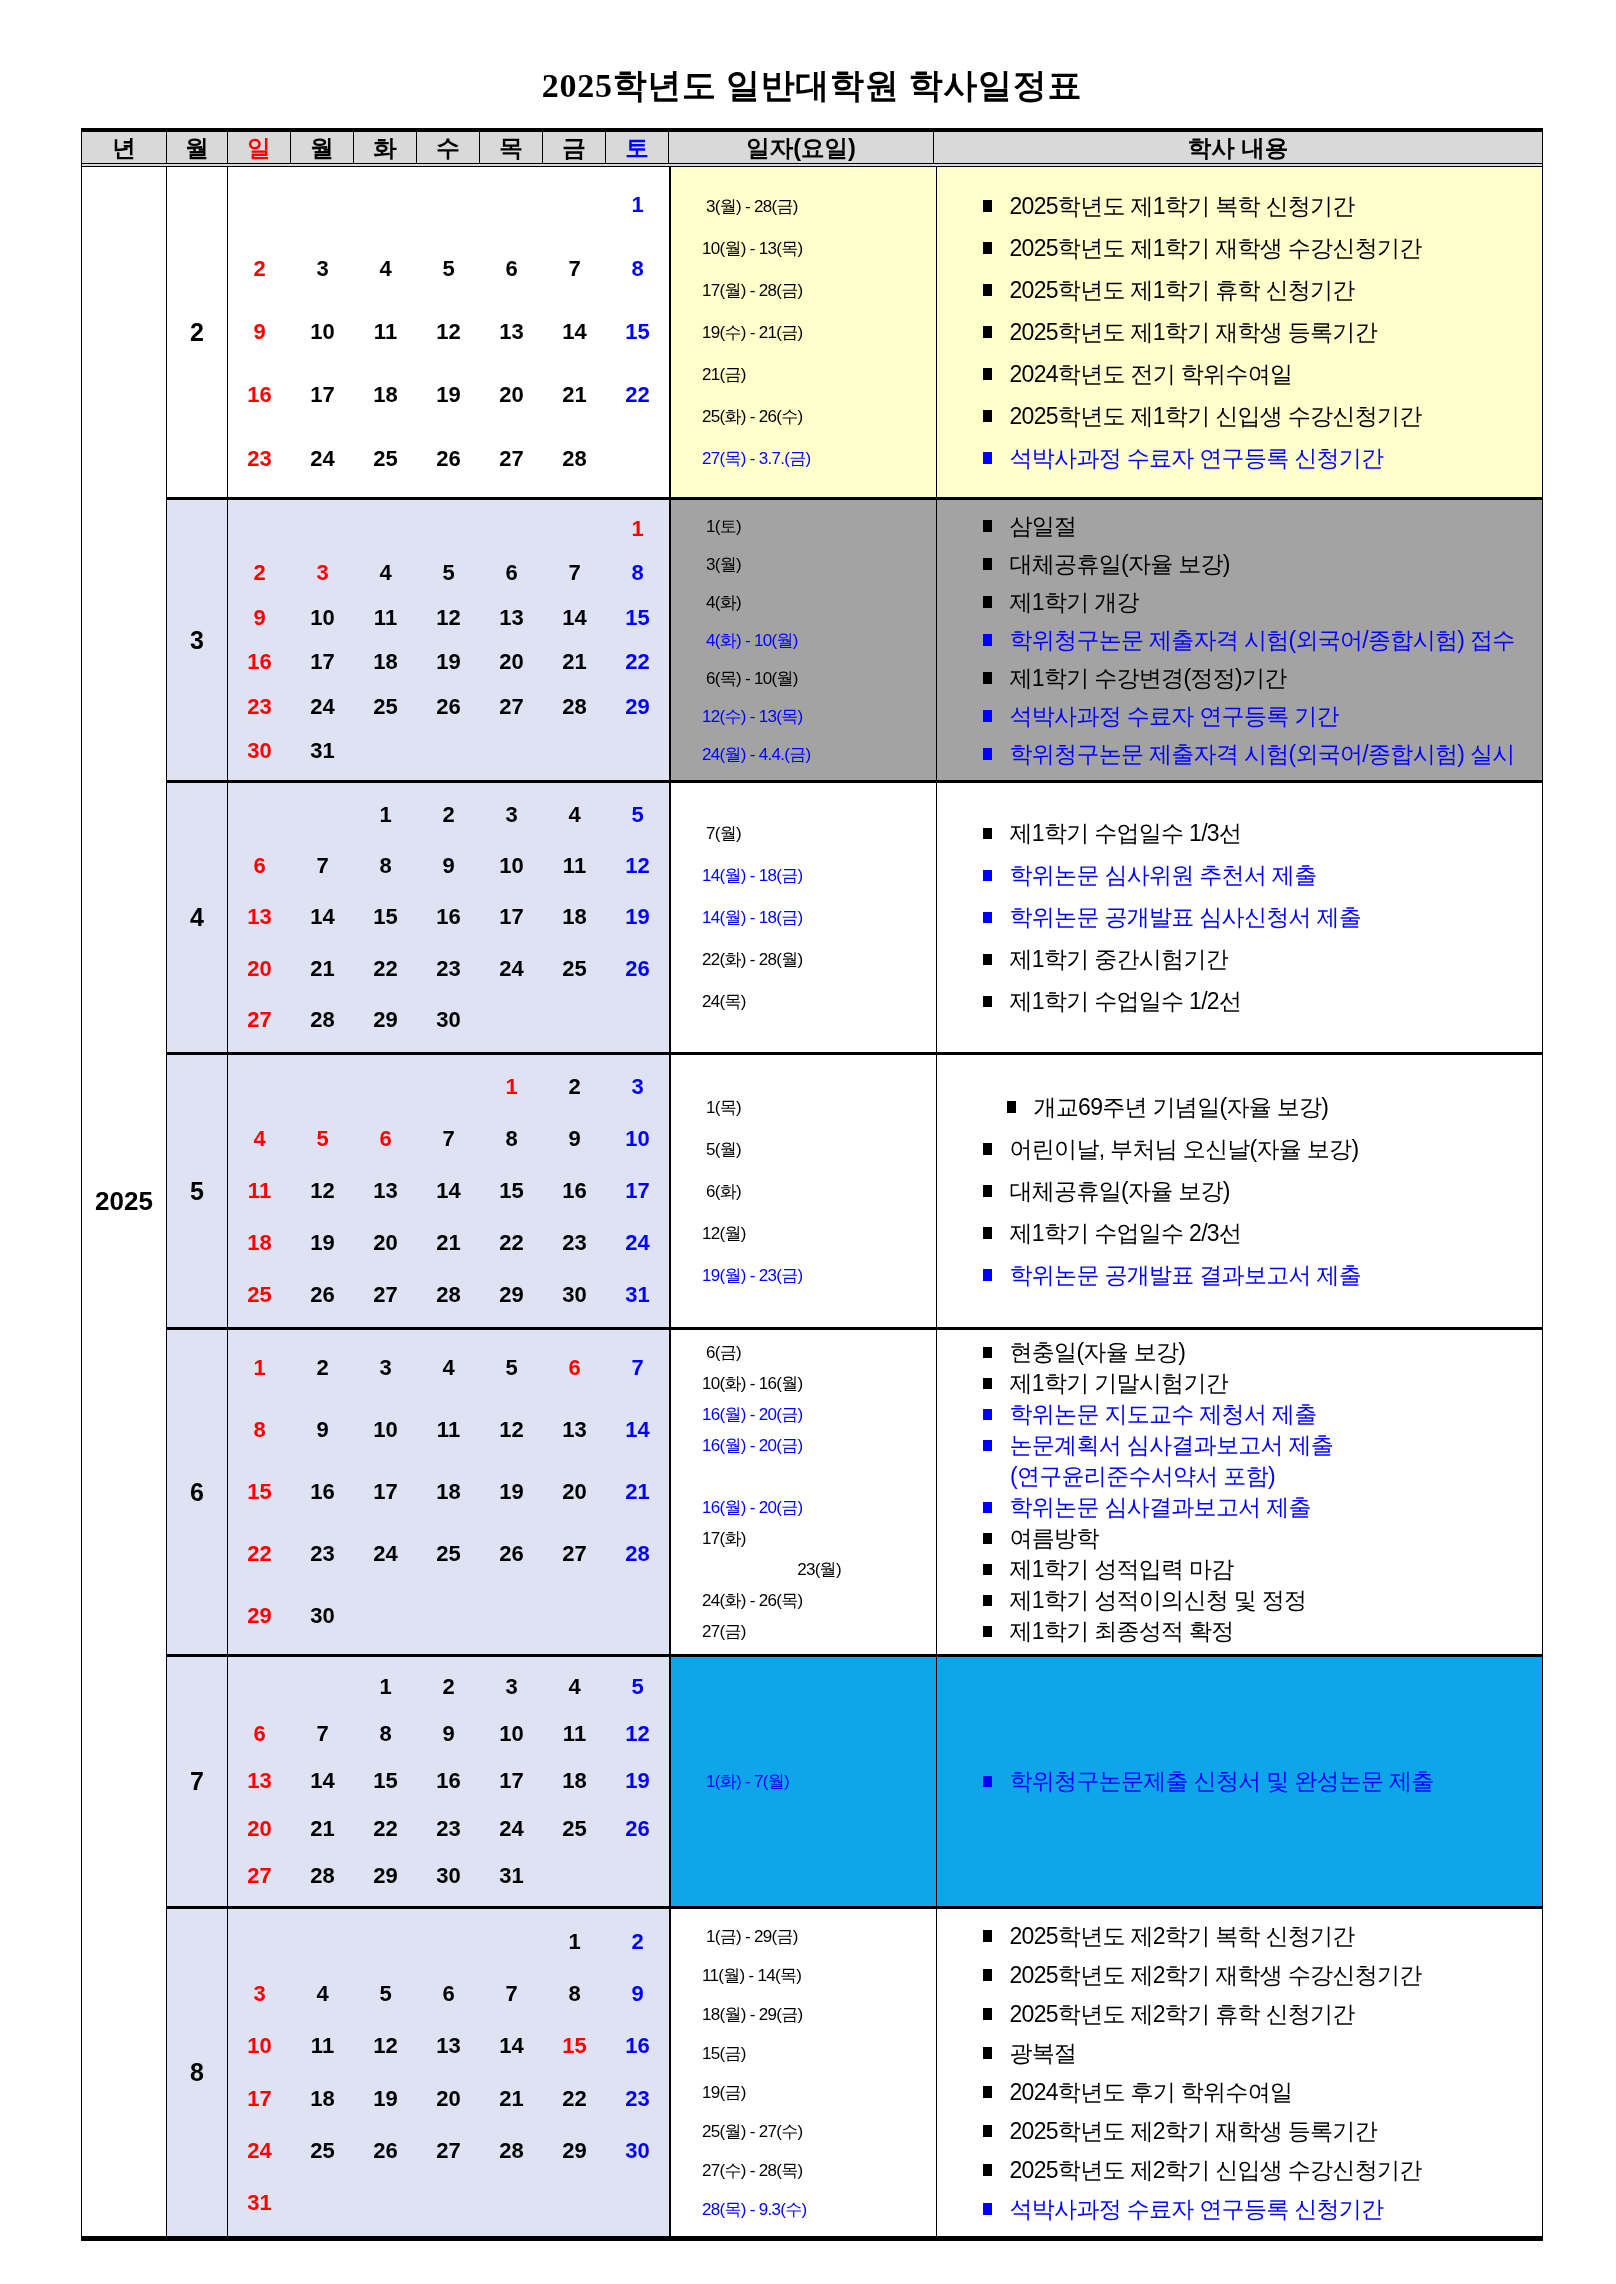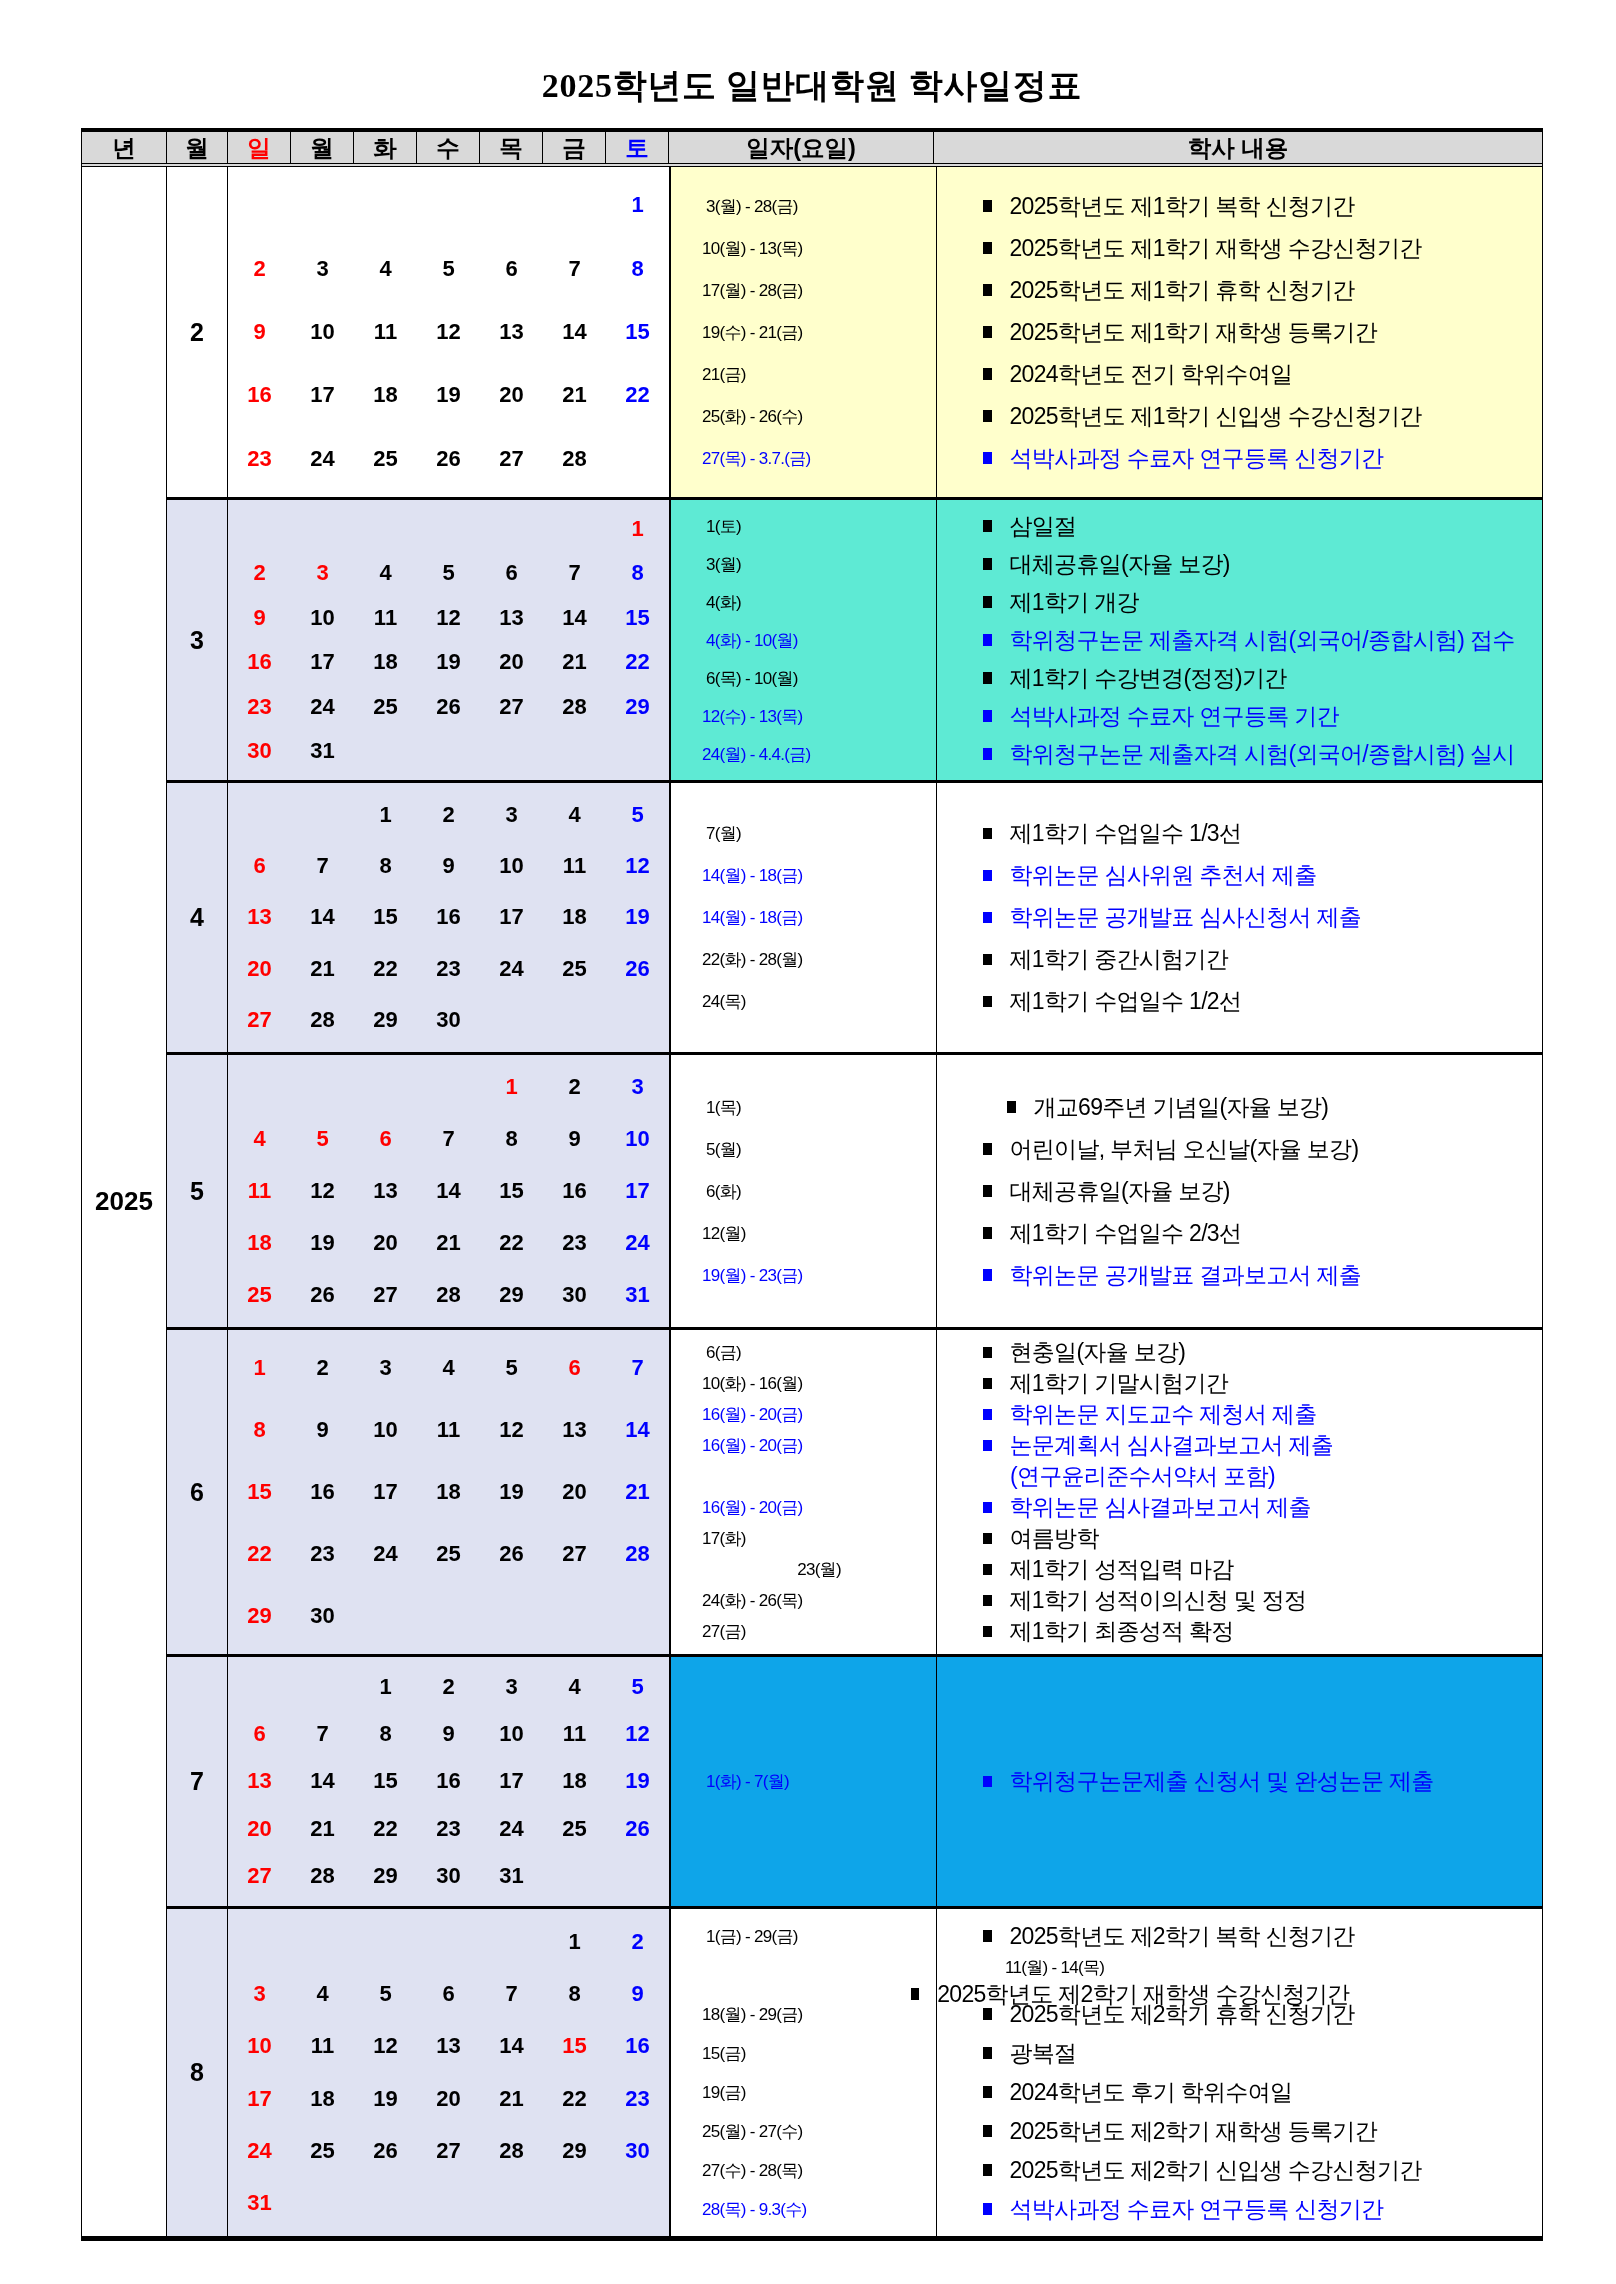--- a/index.html
+++ b/index.html
@@ -194,21 +194,21 @@
             <div class="day">28</div>
             <div class="day blue">29</div>
             <div class="day red">30</div>
             <div class="day">31</div>
             <div class="day"></div>
             <div class="day"></div>
             <div class="day"></div>
             <div class="day"></div>
             <div class="day"></div>
           </div>
-          <div class="m-sched" style="background: #5eead4;">
+          <div class="m-sched" style="background: #a3a3a3;">
             <div class="s-line" style="height: 38px;">
               <div class="s-date"> 1(토)</div>
               <div class="s-event">
                 <span class="bullet"></span>
                 <span>삼일절</span>
               </div>
             </div>
             <div class="s-line" style="height: 38px;">
               <div class="s-date"> 3(월)</div>
               <div class="s-event">
@@ -614,21 +614,21 @@
             <div class="day"></div>
           </div>
           <div class="m-sched" style="background: rgb(255, 255, 255);">
             <div class="s-line" style="height: 39px;">
               <div class="s-date"> 1(금) - 29(금)</div>
               <div class="s-event">
                 <span class="bullet"></span>
                 <span>2025학년도 제2학기 복학 신청기간</span>
               </div>
             </div>
-            <div class="s-line" style="height: 39px; flex-direction: column;">
+            <div class="s-line" style="height: 39px;">
               <div class="s-date">11(월) - 14(목)</div>
               <div class="s-event">
                 <span class="bullet"></span>
                 <span>2025학년도 제2학기 재학생 수강신청기간</span>
               </div>
             </div>
             <div class="s-line" style="height: 39px;">
               <div class="s-date">18(월) - 29(금)</div>
               <div class="s-event">
                 <span class="bullet"></span>

